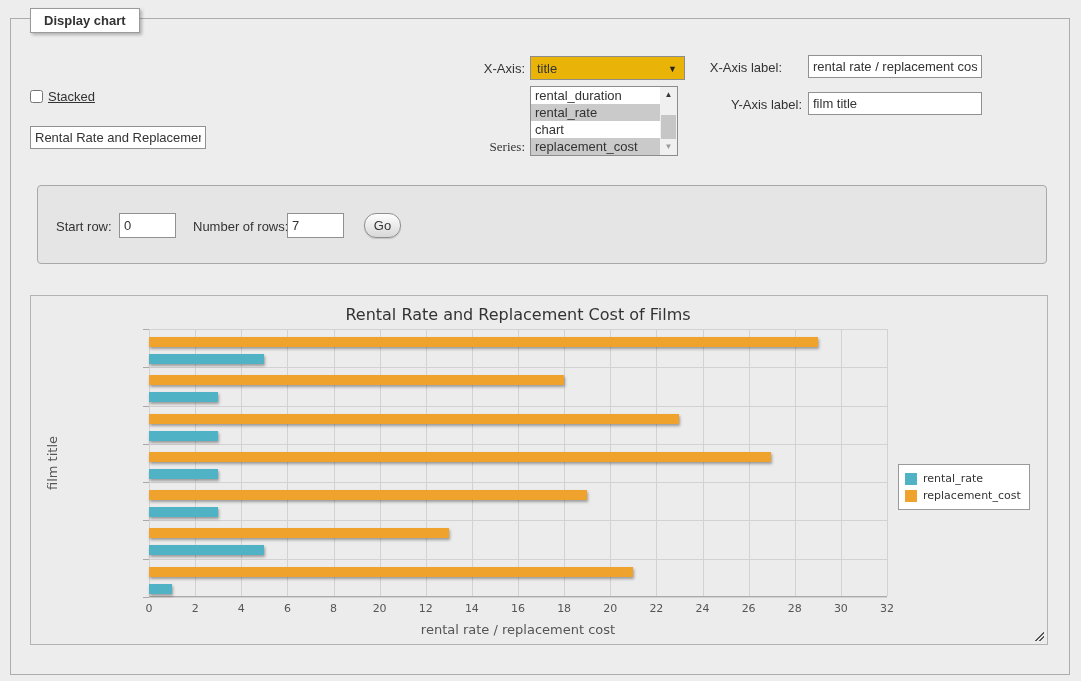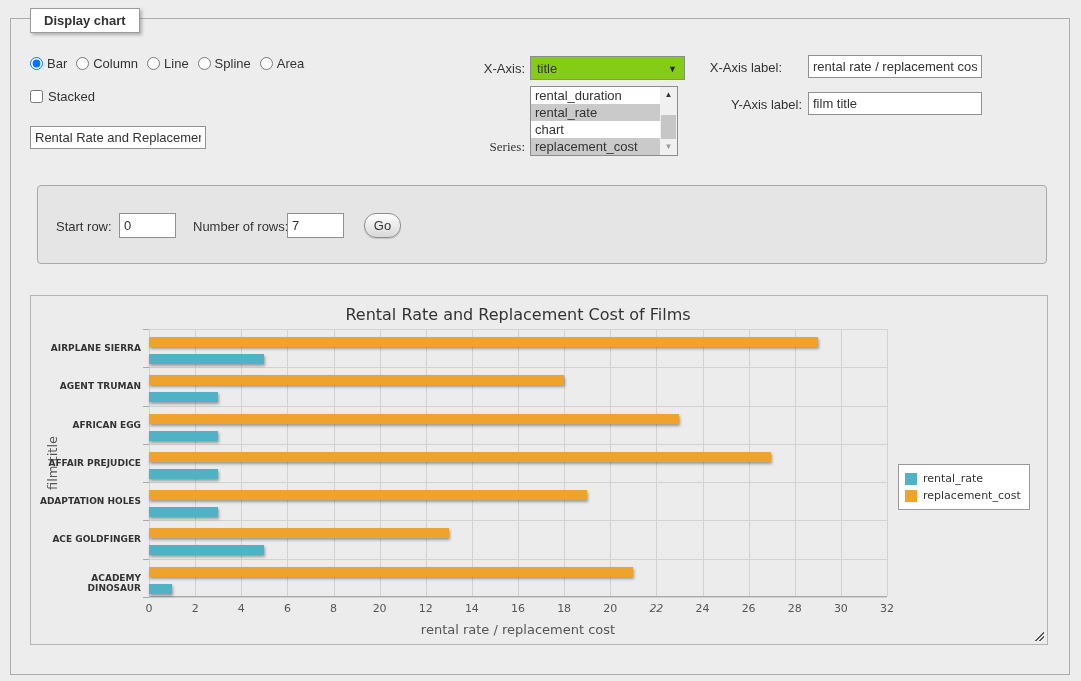--- a/index.html
+++ b/index.html
@@ -9,34 +9,34 @@
 
   .fieldset { position:absolute; left:10px; top:18px; width:1060px; height:657px;
               border:1px solid #adadad; background:#ededed; }
   .legend-box { position:absolute; left:30px; top:8px; padding:4px 13px; background:#ffffff;
                 border:1px solid #9a9a9a; box-shadow:2px 2px 3px rgba(0,0,0,0.25);
                 font-weight:bold; font-size:13px; color:#333; z-index:5; }
 
   .radio-row { position:absolute; left:30px; top:56px; display:flex; align-items:center; }
   .radio-row label { display:flex; align-items:center; margin-right:9px; }
   .radio-row input { margin-right:4px; }
-  .check-row { position:absolute; left:30px; top:89px; display:flex; align-items:center; }
+  .check-row { position:absolute; left:30px; top:89px; display:flex; align-items:center;text-decoration:underline; }
   .check-row input { margin-right:5px; }
 
   input[type=text] { border:1px solid #919191; background:#fff; font-family:"Liberation Sans",sans-serif;
                      font-size:13px; color:#333; padding:2px 4px; }
   .title-input { position:absolute; left:30px; top:126px; width:176px; height:23px; }
 
   .lbl { position:absolute; text-align:right; color:#333; }
   .xaxis-lbl   { left:450px; top:61px;  width:75px; }
   .series-lbl  { left:450px; top:139px; width:75px;font-family:Liberation Serif, serif; }
   .xal-lbl     { left:680px; top:60px;  width:102px; }
   .yal-lbl     { left:700px; top:97px;  width:102px; }
 
-  .select-box { position:absolute; left:530px; top:56px; width:155px; height:24px; background:#84cc16;
+  .select-box { position:absolute; left:530px; top:56px; width:155px; height:24px; background:#eab308;
                 border:1px solid #8c8c8c; display:flex; align-items:center; padding-left:6px; cursor:default; }
   .select-box .arrow { position:absolute; right:7px; top:7px; font-size:9px; color:#222; }
 
   .series-list { position:absolute; left:530px; top:86px; width:148px; height:70px; background:#fff;
                  border:1px solid #8c8c8c; overflow:hidden; }
   .series-opts { position:absolute; left:0; top:0; right:17px; bottom:0; }
   .series-opt { height:17px; line-height:17px; padding-left:4px; white-space:nowrap; overflow:hidden; }
   .series-opt.sel { background:#cacaca; }
   .sb { position:absolute; right:0; top:0; width:17px; height:68px; background:#f0f0f0; }
   .sb-btn { position:absolute; left:0; width:17px; height:16px; background:#f0f0f0; text-align:center;
@@ -87,42 +87,20 @@
                  background:repeating-linear-gradient(135deg,#555 0 1px,transparent 1px 3px);
                  clip-path:polygon(100% 0, 100% 100%, 0 100%); }
 </style>
 </head>
 <body>
 
 <div id="app">
   <div class="fieldset"></div>
   <div class="legend-box">Display chart</div>
 
-  <div class="radio-row" id="chart-type-radios">
-      <label>
-        <input type="radio" name="ctype" checked="" style="">
-        <span>Bar</span>
-      </label>
-      <label>
-        <input type="radio" name="ctype" style="">
-        <span>Column</span>
-      </label>
-      <label>
-        <input type="radio" name="ctype" style="">
-        <span>Line</span>
-      </label>
-      <label>
-        <input type="radio" name="ctype" style="">
-        <span>Spline</span>
-      </label>
-      <label>
-        <input type="radio" name="ctype" style="">
-        <span>Area</span>
-      </label>
-    </div>
 
   <div class="check-row">
     <input type="checkbox" id="stacked-cb" style="">
     <label for="stacked-cb">Stacked</label>
   </div>
 
   <input type="text" class="title-input" value="Rental Rate and Replacement Cost of Films" style="">
 
   <div class="lbl xaxis-lbl">X-Axis:</div>
   <div class="select-box">
@@ -154,29 +132,20 @@
     <div class="srl">Start row:</div>
     <input type="text" class="sri" value="0" style="">
     <div class="nrl">Number of rows:</div>
     <input type="text" class="nri" value="7" style="">
     <button class="go-btn">Go</button>
   </div>
 
   <div class="chart-panel">
     <div class="chart-title">Rental Rate and Replacement Cost of Films</div>
     <div class="yaxis-title">film title</div>
-    <div class="cat-labels" id="cat-labels">
-        <div class="cat-label" style="top: 14px;">AIRPLANE SIERRA</div>
-        <div class="cat-label" style="top: 52.2857px;">AGENT TRUMAN</div>
-        <div class="cat-label" style="top: 90.5714px;">AFRICAN EGG</div>
-        <div class="cat-label" style="top: 128.857px;">AFFAIR PREJUDICE</div>
-        <div class="cat-label" style="top: 167.143px;">ADAPTATION HOLES</div>
-        <div class="cat-label" style="top: 205.429px;">ACE GOLDFINGER</div>
-        <div class="cat-label" style="top: 243.714px;">ACADEMY DINOSAUR</div>
-      </div>
     <div class="plot" id="plot">
         <div class="vgrid" style="left: 0%;"></div>
         <div class="vgrid" style="left: 6.25%;"></div>
         <div class="vgrid" style="left: 12.5%;"></div>
         <div class="vgrid" style="left: 18.75%;"></div>
         <div class="vgrid" style="left: 25%;"></div>
         <div class="vgrid" style="left: 31.25%;"></div>
         <div class="vgrid" style="left: 37.5%;"></div>
         <div class="vgrid" style="left: 43.75%;"></div>
         <div class="vgrid" style="left: 50%;"></div>
@@ -224,21 +193,21 @@
         <div class="xtick" style="left: 6.25%;">2</div>
         <div class="xtick" style="left: 12.5%;">4</div>
         <div class="xtick" style="left: 18.75%;">6</div>
         <div class="xtick" style="left: 25%;">8</div>
         <div class="xtick" style="left: 31.25%;">20</div>
         <div class="xtick" style="left: 37.5%;">12</div>
         <div class="xtick" style="left: 43.75%;">14</div>
         <div class="xtick" style="left: 50%;">16</div>
         <div class="xtick" style="left: 56.25%;">18</div>
         <div class="xtick" style="left: 62.5%;">20</div>
-        <div class="xtick" style="left: 68.75%; font-style: italic;">22</div>
+        <div class="xtick" style="left: 68.75%;">22</div>
         <div class="xtick" style="left: 75%;">24</div>
         <div class="xtick" style="left: 81.25%;">26</div>
         <div class="xtick" style="left: 87.5%;">28</div>
         <div class="xtick" style="left: 93.75%;">30</div>
         <div class="xtick" style="left: 100%;">32</div>
       </div>
     <div class="xaxis-title">rental rate / replacement cost</div>
     <div class="chart-legend" id="chart-legend">
         <div class="leg-item">
           <div class="leg-swatch" style="background: rgb(79, 178, 197);"></div>

